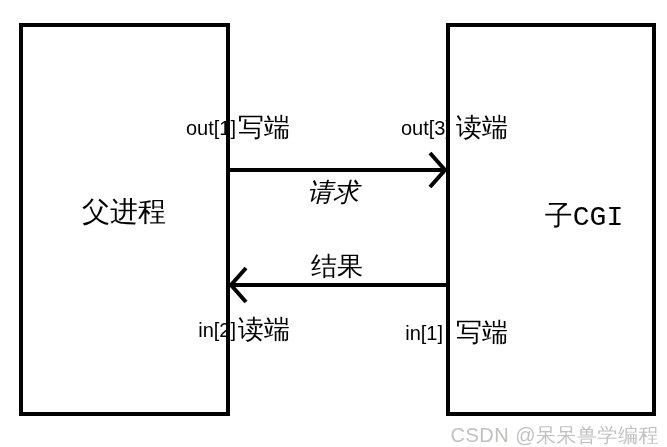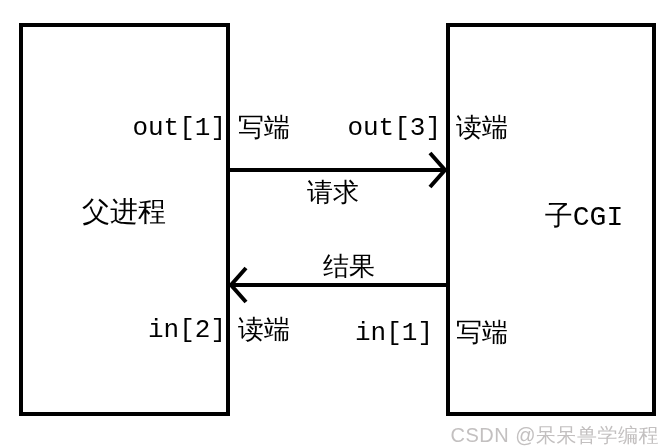--- a/index.html
+++ b/index.html
@@ -26,22 +26,23 @@
     position: absolute;
     color: #000000;
     white-space: nowrap;
     line-height: 1;
   }
   .cn {
     font-family: "Liberation Serif", "DejaVu Serif", serif;
     font-size: 26px;
   }
   .mono {
-    font-family: Liberation Mono, monospace;
-    font-size: 26px;
+    font-family: Liberation Sans, sans-serif;
+    font-size: 20px;
+    margin-left: 10px;
   }
   .box-title {
     font-size: 28px;
     font-family: "Liberation Mono", "Liberation Serif", "DejaVu Serif", serif;
   }
   .anchor-right { transform: translate(-100%, -50%); }
   .anchor-left  { transform: translate(0, -50%); text-align: center; }
   .anchor-center { transform: translate(-50%, -50%); }
   #watermark {
     position: absolute;
@@ -74,22 +75,22 @@
 
   <div class="lbl box-title anchor-center" style="left:124px; top:214px;">父进程</div>
   <div class="lbl box-title anchor-center" style="left:584px; top:218px;">子CGI</div>
 
   <div class="lbl mono anchor-right" style="left:226px; top:128px;">out[1]</div>
   <div class="lbl cn anchor-left" style="left:238px; top:128px;">写端</div>
 
   <div class="lbl mono anchor-right" style="left:441px; top:128px;">out[3]</div>
   <div class="lbl cn anchor-left" style="left:456px; top:128px;">读端</div>
 
-  <div class="lbl cn anchor-center" style="left:333px; top:193px;">请求</div>
-  <div class="lbl cn anchor-center" style="left:337px; top:267px;margin-left:12px;">结果</div>
+  <div class="lbl cn anchor-center" style="left:333px; top:193px;font-style:italic;">请求</div>
+  <div class="lbl cn anchor-center" style="left:337px; top:267px;">结果</div>
 
   <div class="lbl mono anchor-right" style="left:226px; top:330px;">in[2]</div>
   <div class="lbl cn anchor-left" style="left:238px; top:330px;">读端</div>
 
   <div class="lbl mono anchor-right" style="left:433px; top:333px;">in[1]</div>
   <div class="lbl cn anchor-left" style="left:456px; top:333px;">写端</div>
 
   <div id="watermark">CSDN @呆呆兽学编程</div>
 
 </div>

